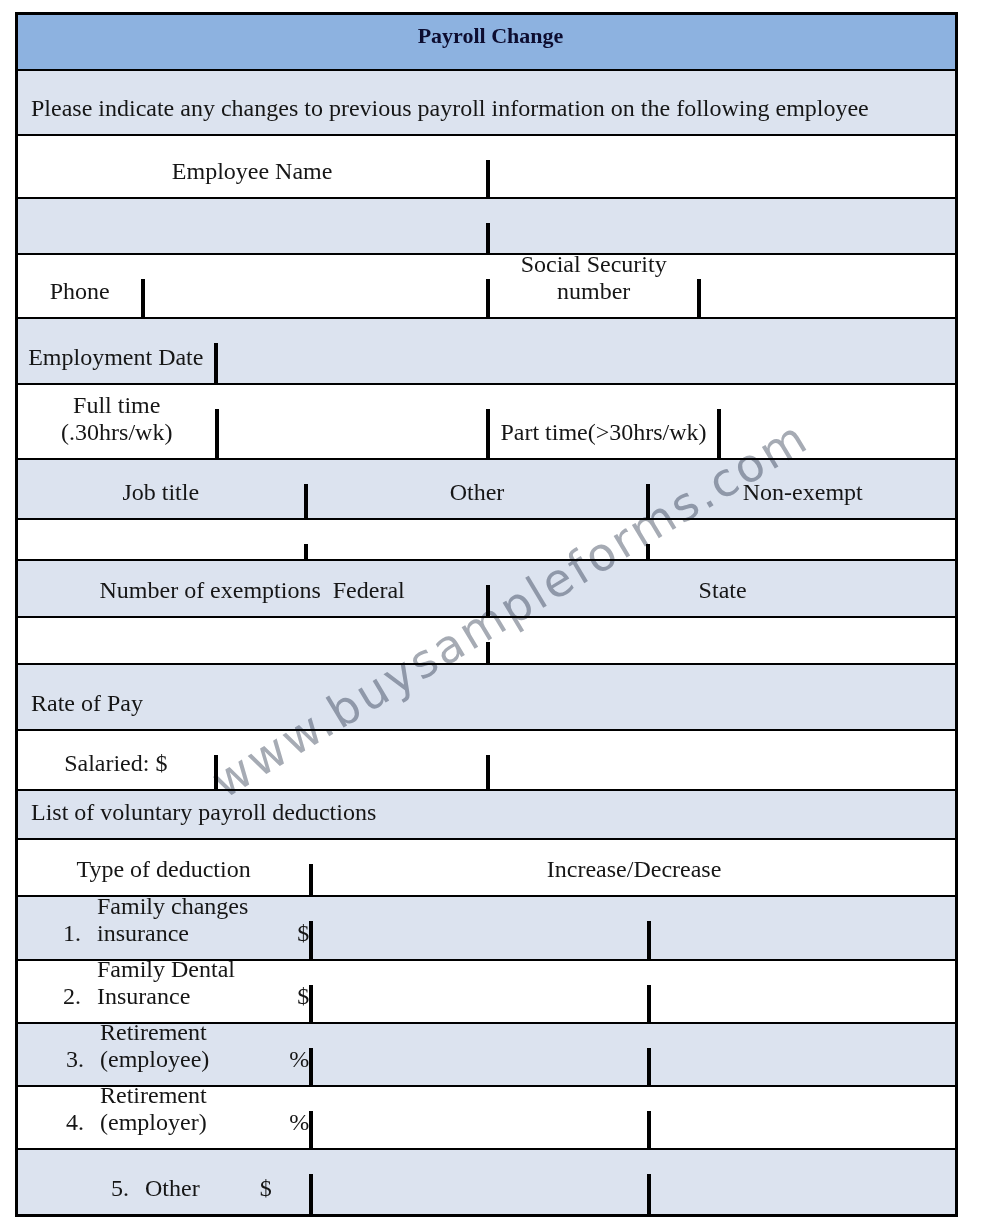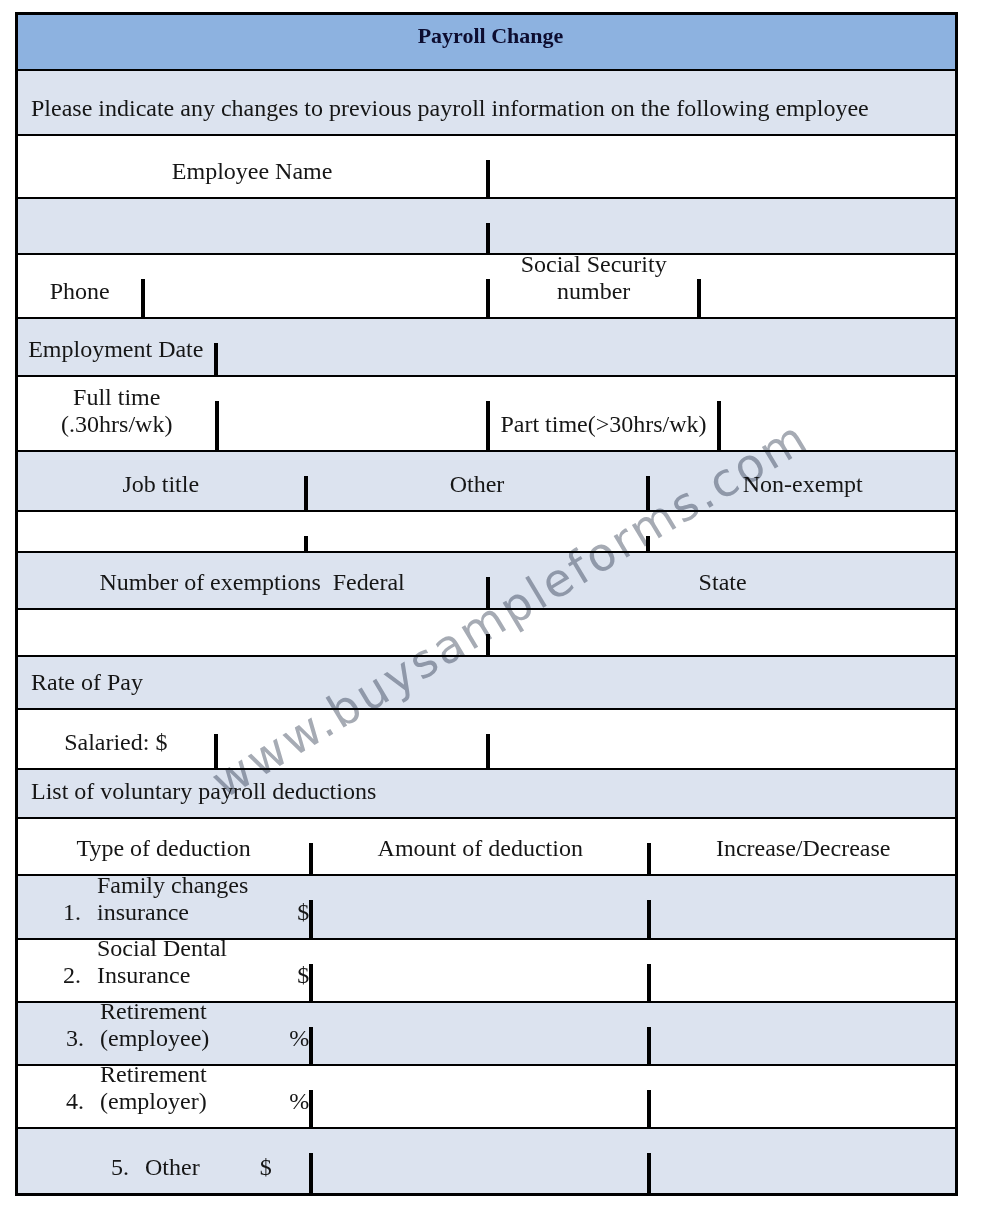--- a/index.html
+++ b/index.html
@@ -73,21 +73,21 @@
     <div class="cell fill"></div>
   </div>
 
   <div class="row" style="height:64px">
     <div class="cell center brd w136">Phone</div>
     <div class="cell brd w368"></div>
     <div class="cell center brd w225">Social Security number</div>
     <div class="cell fill"></div>
   </div>
 
-  <div class="row alt" style="height:58px">
+  <div class="row alt" style="height:66px">
     <div class="cell center brd w213">Employment Date</div>
     <div class="cell fill"></div>
   </div>
 
   <div class="row" style="height:75px">
     <div class="cell center brd w215">Full time (.30hrs/wk)</div>
     <div class="cell brd w289"></div>
     <div class="cell center brd w246">Part time(&gt;30hrs/wk)</div>
     <div class="cell fill"></div>
   </div>
@@ -107,54 +107,53 @@
   <div class="row alt" style="height:57px">
     <div class="cell center brd w504 pre">Number of exemptions  Federal</div>
     <div class="cell center fill">State</div>
   </div>
 
   <div class="row" style="height:47px">
     <div class="cell brd w504"></div>
     <div class="cell fill"></div>
   </div>
 
-  <div class="row alt" style="height:53px">
+  <div class="row alt" style="height:66px">
     <div class="cell left fill">Rate of Pay</div>
   </div>
 
   <div class="row" style="height:60px">
     <div class="cell center brd w213 pre">Salaried: $</div>
     <div class="cell brd w291"></div>
     <div class="cell fill"></div>
   </div>
 
   <div class="row alt" style="height:49px">
     <div class="cell left fill">List of voluntary payroll deductions</div>
   </div>
 
   <div class="row" style="height:57px">
     <div class="cell center brd w315">Type of deduction</div>
-    <div class="cell center brd w361">Amount of deduction</div>
     <div class="cell center fill">Increase/Decrease</div>
   </div>
 
   <div class="row alt" style="height:64px">
     <div class="cell brd w315 ded pl45">
       <span class="num">1.</span>
       <span>Family changes insurance</span>
       <span class="unit">$</span>
     </div>
     <div class="cell brd w361"></div>
     <div class="cell fill"></div>
   </div>
 
   <div class="row" style="height:63px">
     <div class="cell brd w315 ded pl45">
       <span class="num">2.</span>
-      <span>Social Dental Insurance</span>
+      <span>Family Dental Insurance</span>
       <span class="unit">$</span>
     </div>
     <div class="cell brd w361"></div>
     <div class="cell fill"></div>
   </div>
 
   <div class="row alt" style="height:63px">
     <div class="cell brd w315 ded pl48 gap8">
       <span class="num">3.</span>
       <span>Retirement (employee)</span>

